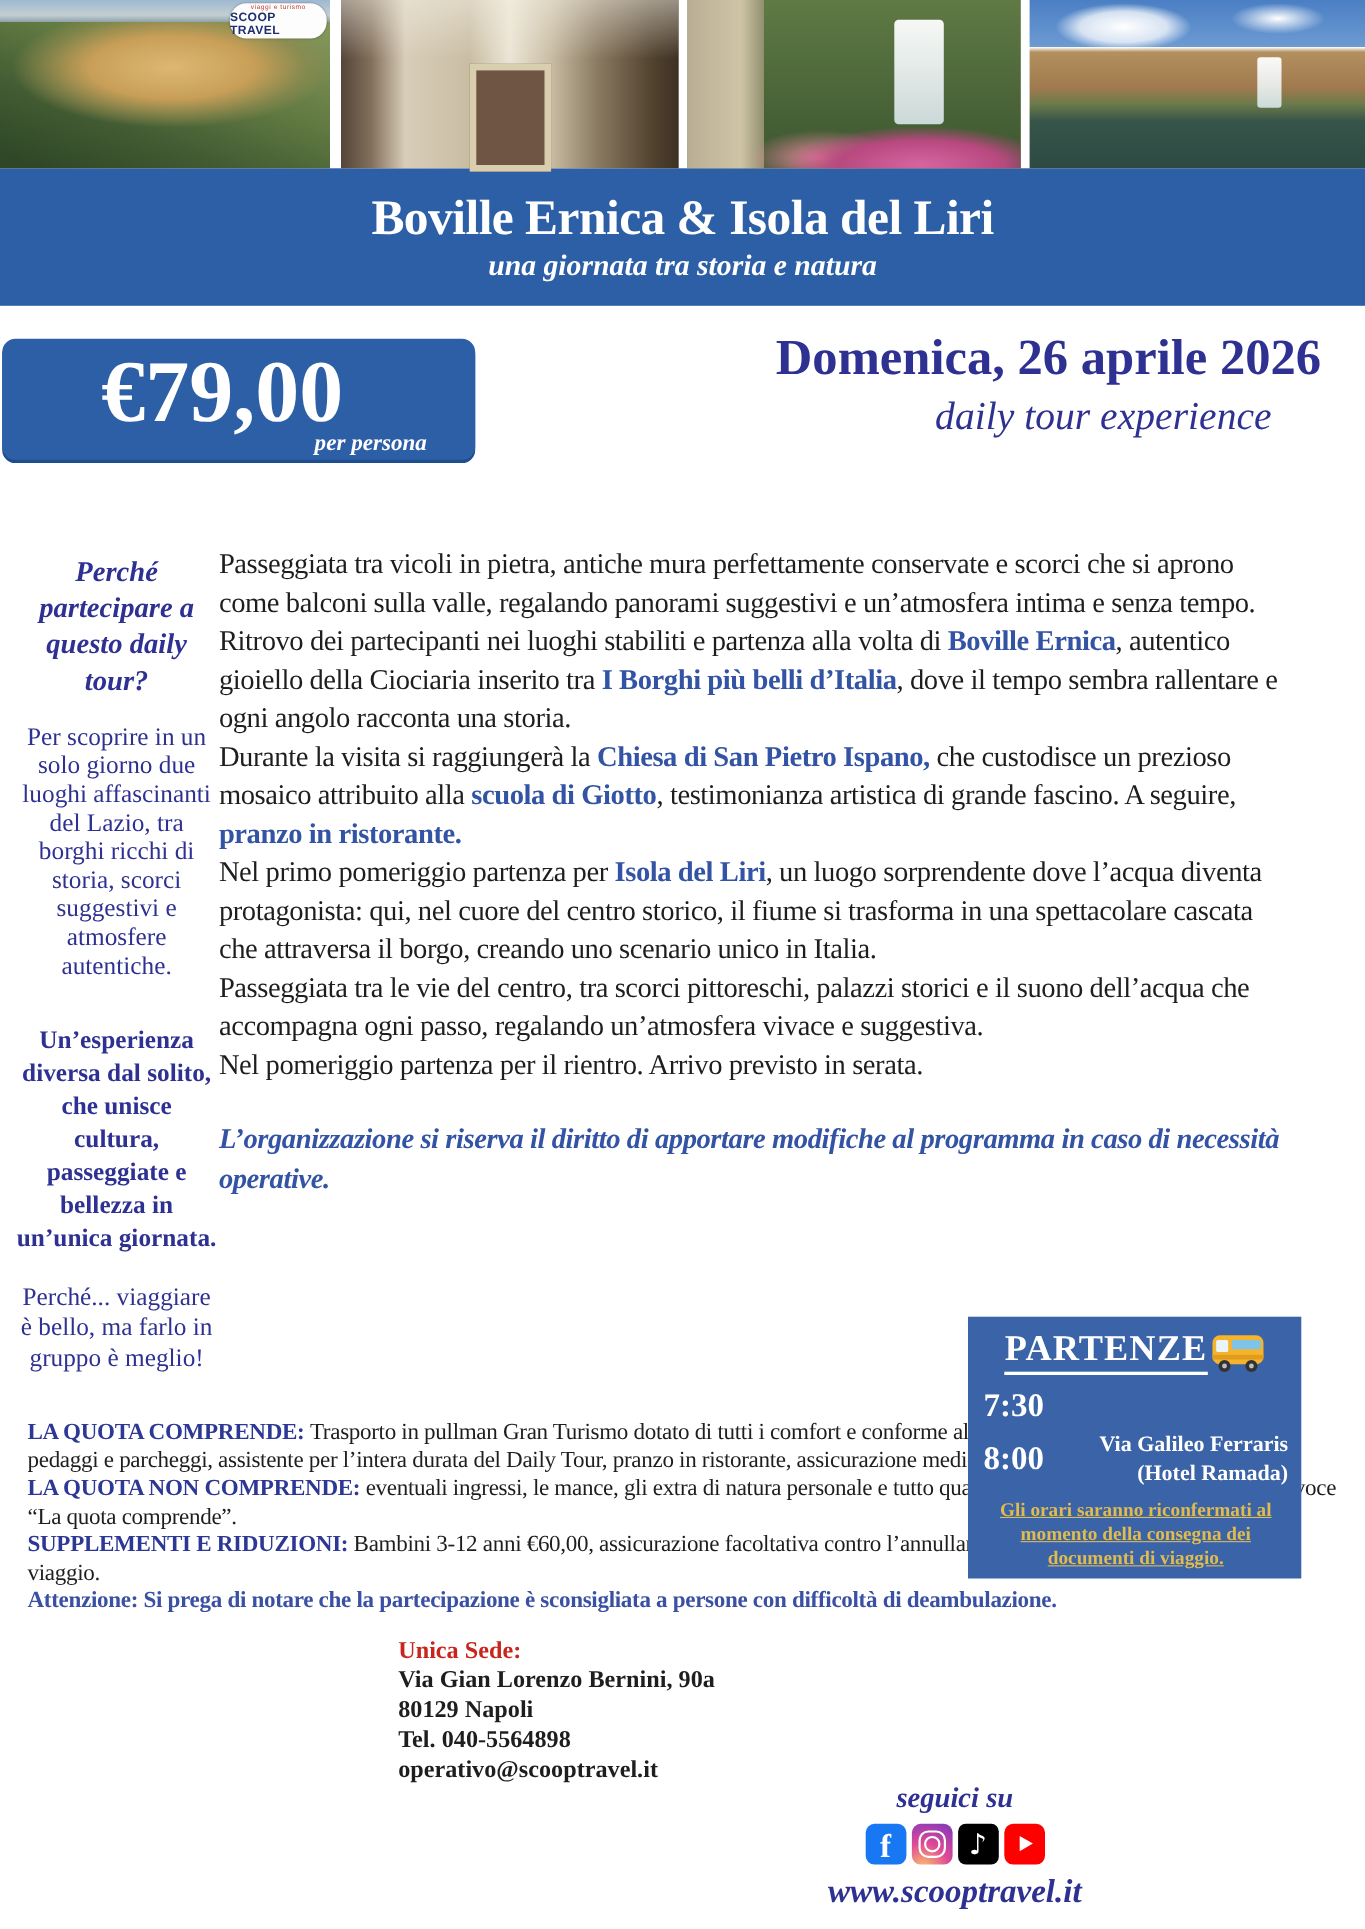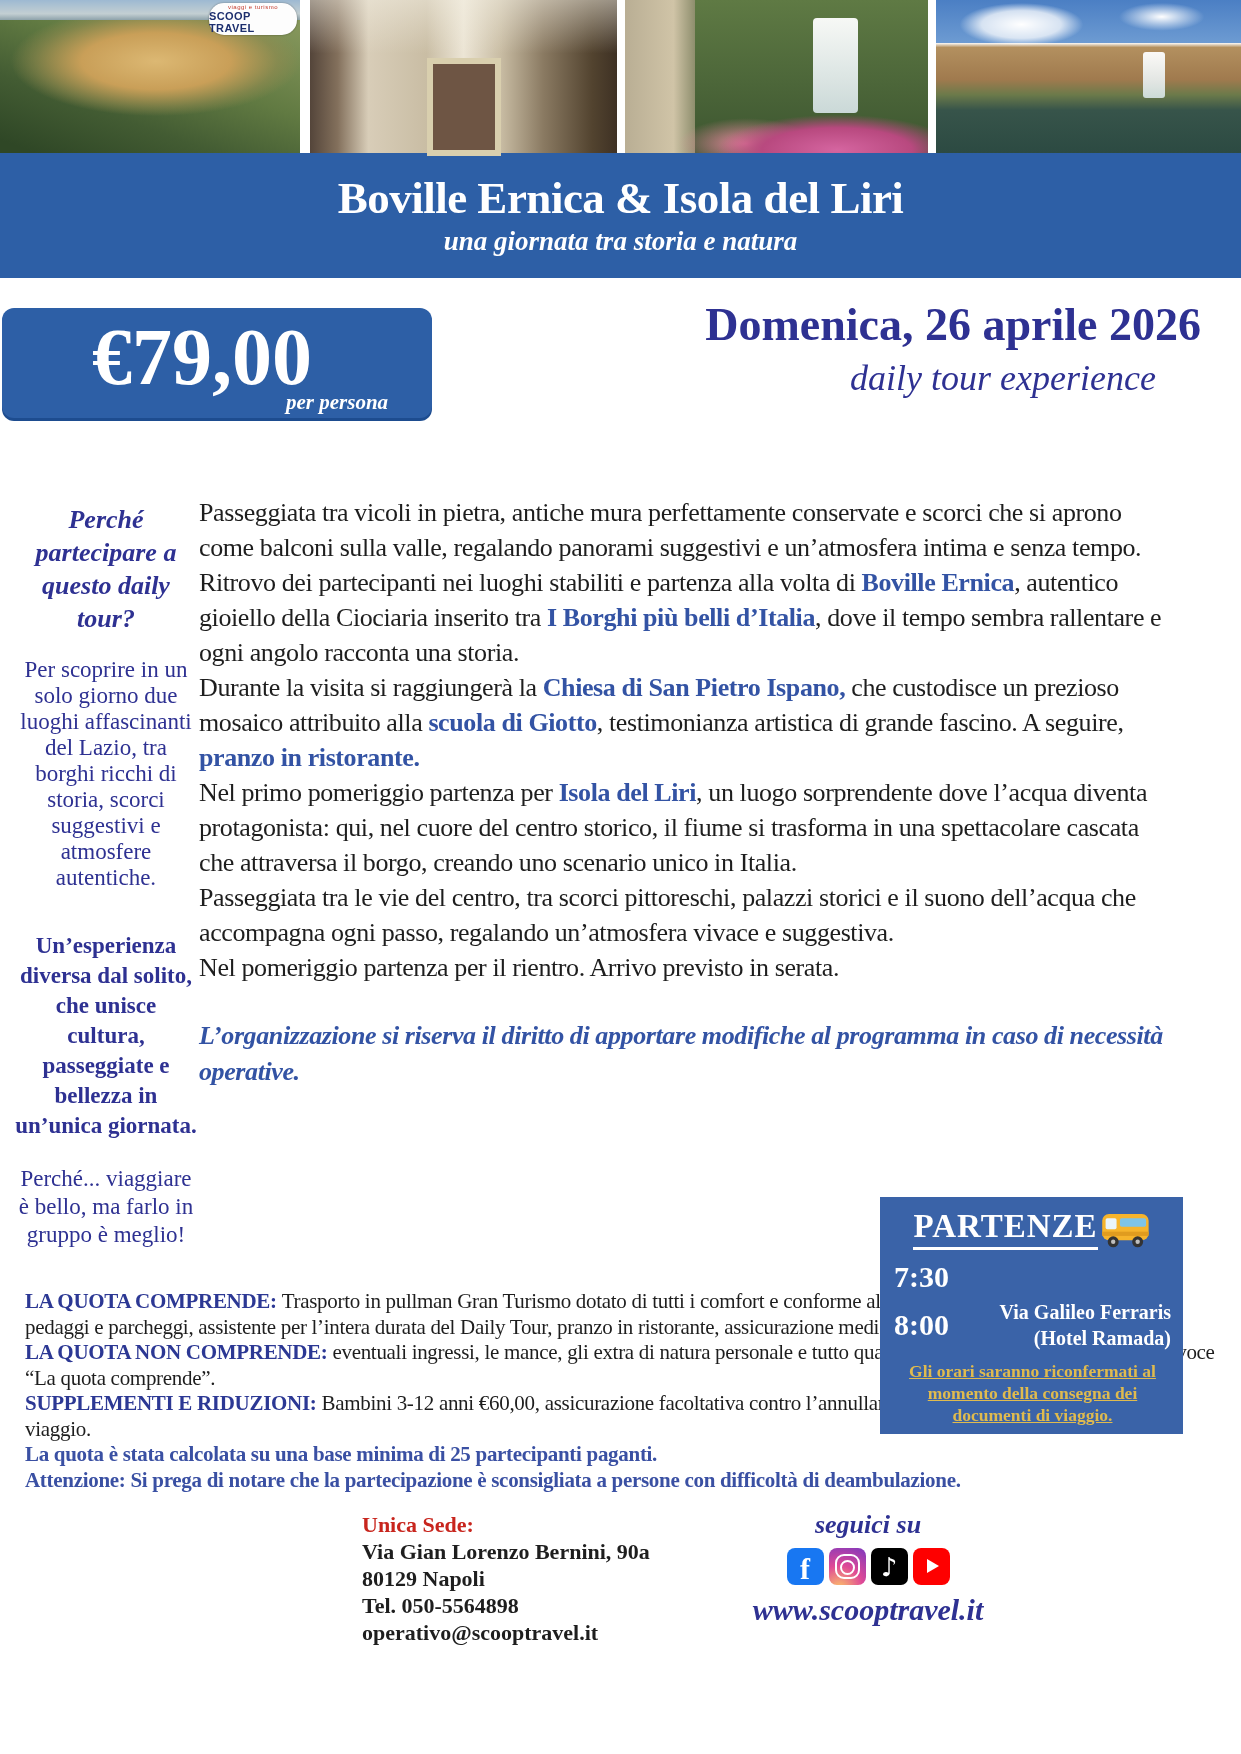--- a/index.html
+++ b/index.html
@@ -97,21 +97,21 @@
     text-align:center; text-decoration:underline; }
 
   
   .bottom-section { margin:40px 25px 0 25px; font-size:21px; line-height:25.5px; color:#1e1e1e;
     letter-spacing:-.3px; }
   .bottom-section p { margin:0; }
   .bottom-section .lbl { color:#2c3894; font-weight:bold; }
   .bottom-section p.blue { color:#3a50a3; font-weight:bold; }
 
   
-  .footer-row { display:flex; margin-top:18px; }
+  .footer-row { display:flex; margin-top:18px;flex-direction:column; }
   .footer-left { margin-left:362px; font-size:22px; line-height:27px; font-weight:bold; color:#1e1e1e; }
   .footer-left .red { color:#c8251d; }
   .footer-left p { margin:0; }
   .footer-right { margin-left:auto; margin-right:228px; width:290px; text-align:center; color:#2e3192; }
   .seguici { font-size:26px; font-style:italic; font-weight:bold; line-height:28px; }
   .social-row { display:flex; justify-content:center; gap:5px; margin:9px 0 8px 0; }
   .social { width:37px; height:37px; border-radius:8px; position:relative; cursor:pointer; }
   .fb { background:#1877f2; }
   .fb::after { content:"f"; position:absolute; left:0; right:0; bottom:-2px; text-align:center;
     color:#fff; font-size:30px; font-weight:bold; font-family:"Liberation Serif",serif; line-height:37px; }
@@ -202,30 +202,29 @@
       <span>(Hotel Ramada)</span>
     </span>
   </div>
   <p class="partenze-note">Gli orari saranno riconfermati al momento della consegna dei documenti di viaggio.</p>
 </div>
 
 <div class="bottom-section">
     <p><span class="lbl">LA QUOTA COMPRENDE: </span><span>Trasporto in pullman Gran Turismo dotato di tutti i comfort e conforme alle normative vigenti,  spese di autista, pedaggi e parcheggi, assistente per l’intera durata del Daily Tour, pranzo in ristorante,  assicurazione medico-bagaglio, IVA</span></p>
     <p><span class="lbl">LA QUOTA NON COMPRENDE: </span><span> eventuali ingressi, le mance, gli extra di natura personale e tutto quanto non espressamente indicato alla voce “La quota comprende”.</span></p>
     <p><span class="lbl">SUPPLEMENTI E RIDUZIONI: </span><span>Bambini 3-12 anni €60,00, assicurazione facoltativa contro l’annullamento: 7% dell’importo totale del viaggio.</span></p>
-    <p class="blue"><span>La quota è stata calcolata su una base minima di 25 partecipanti paganti.</span></p>
     <p class="blue"><span>Attenzione: Si prega di notare che la partecipazione è sconsigliata a persone con difficoltà di deambulazione.</span></p>
   </div>
 
 <div class="footer-row">
   <div class="footer-left">
     <p class="red">Unica Sede:</p>
     <p>Via Gian Lorenzo Bernini, 90a</p>
     <p>80129 Napoli</p>
-    <p>Tel. 050-5564898</p>
+    <p>Tel. 040-5564898</p>
     <p>operativo@scooptravel.it</p>
   </div>
   <div class="footer-right">
     <div class="seguici">seguici su</div>
     <div class="social-row">
       <span class="social fb"></span>
       <span class="social ig"></span>
       <span class="social tk"></span>
       <span class="social yt"></span>
     </div>

